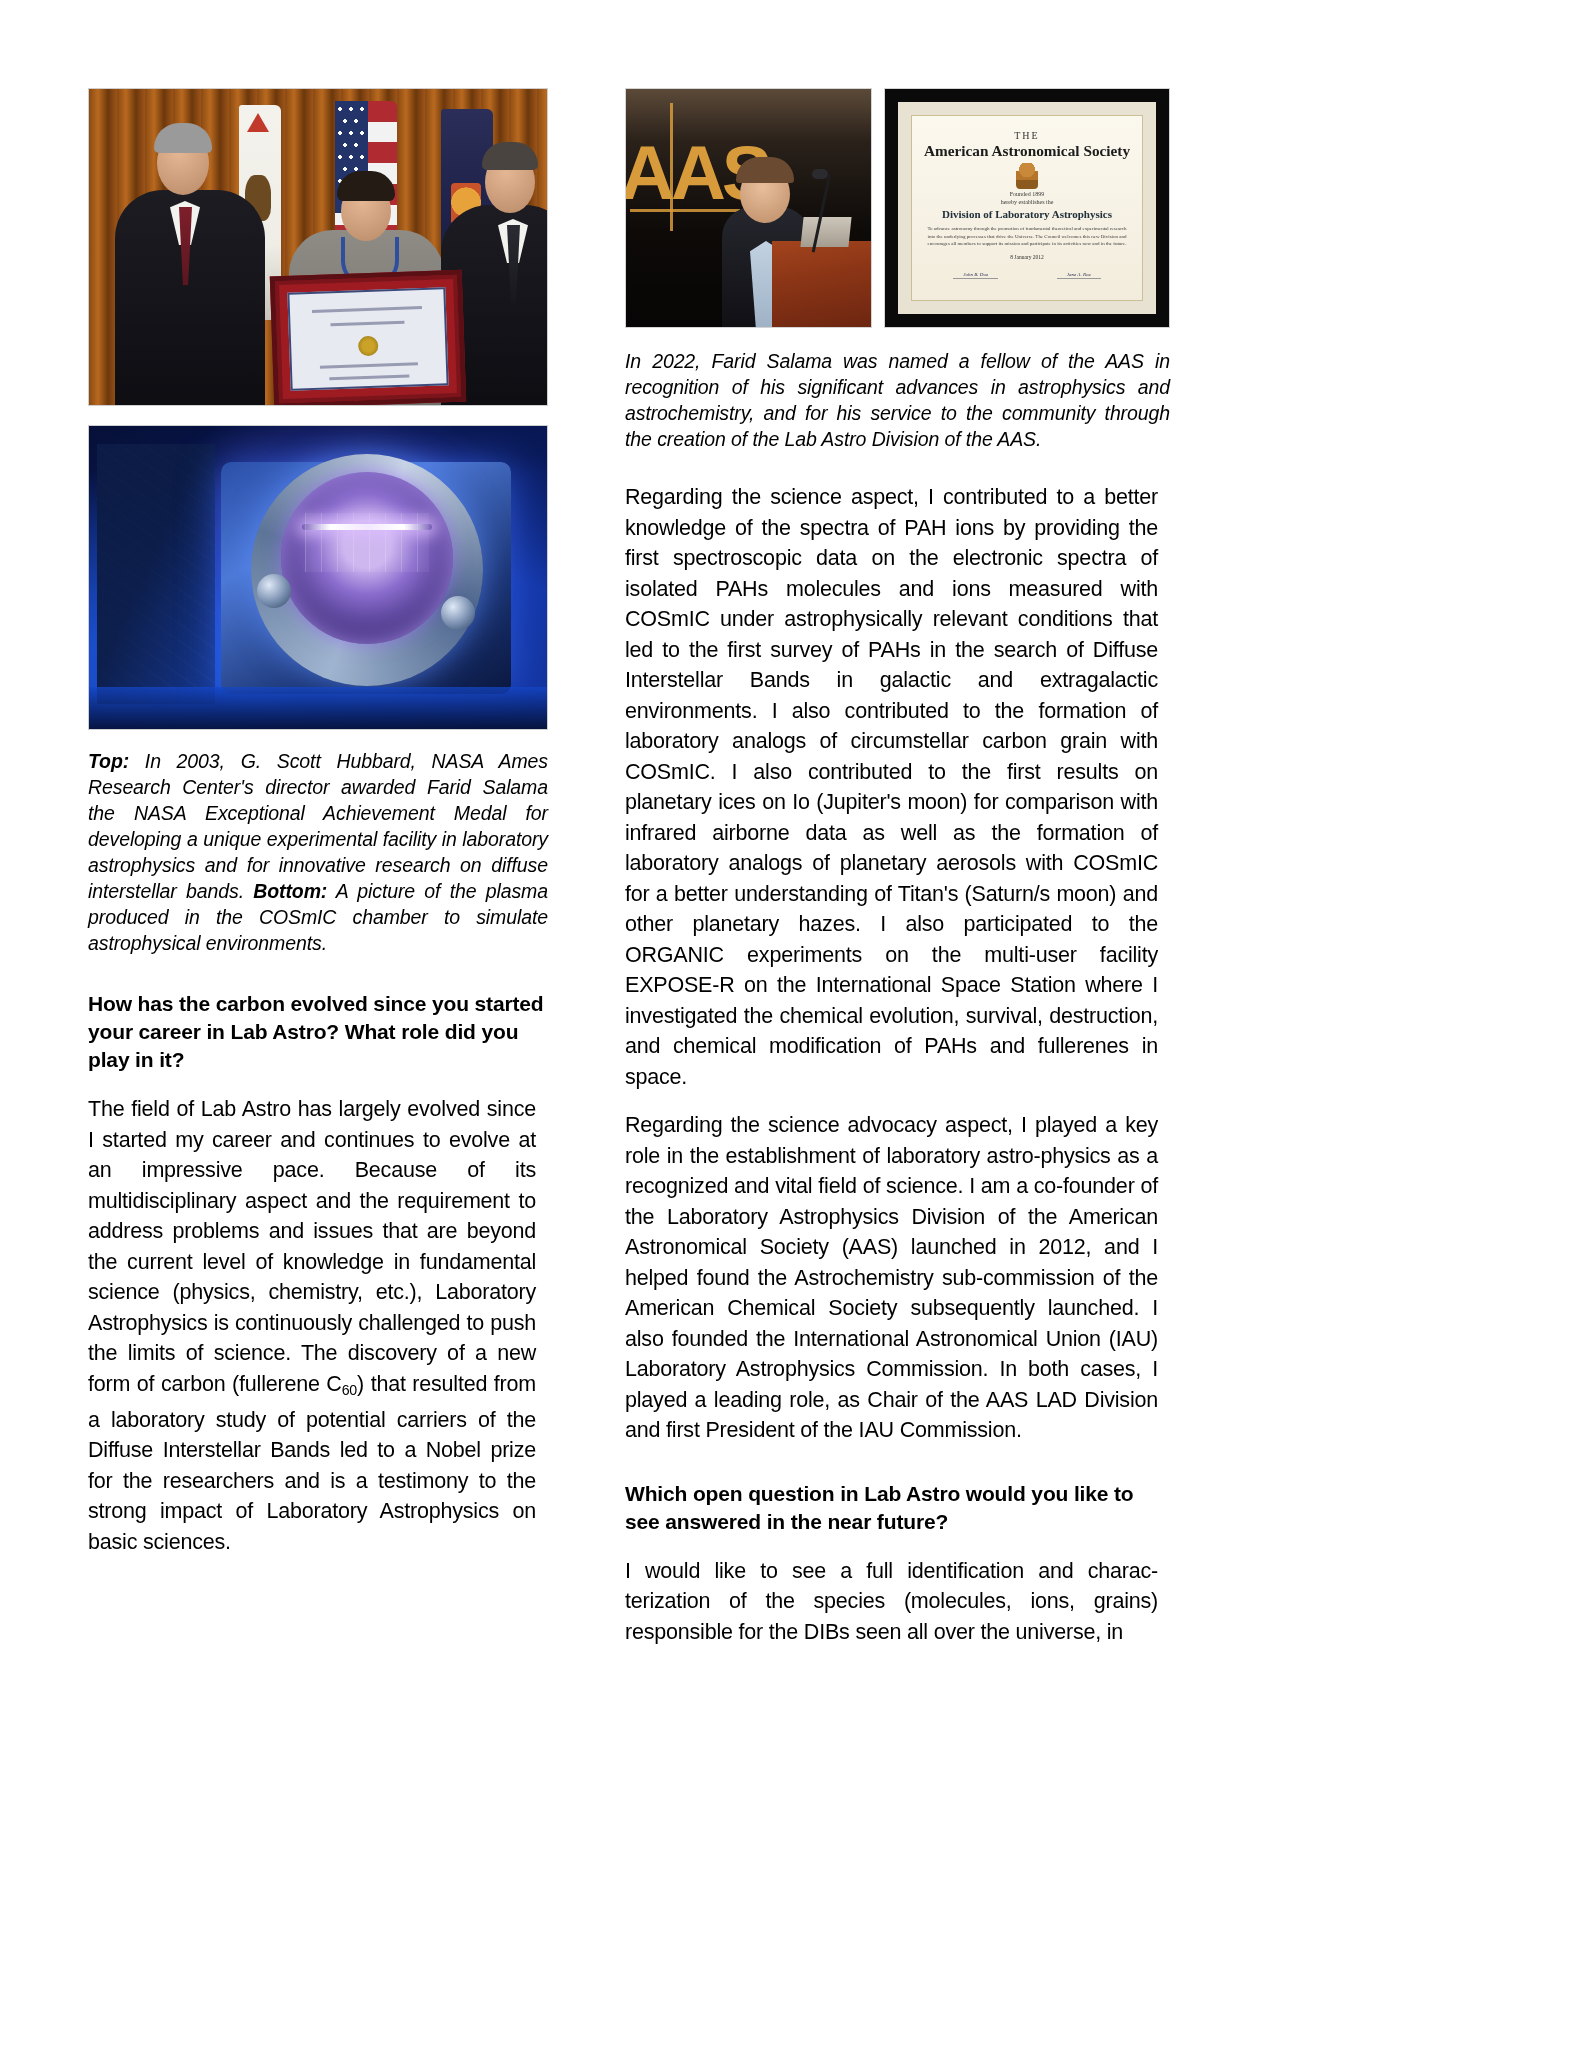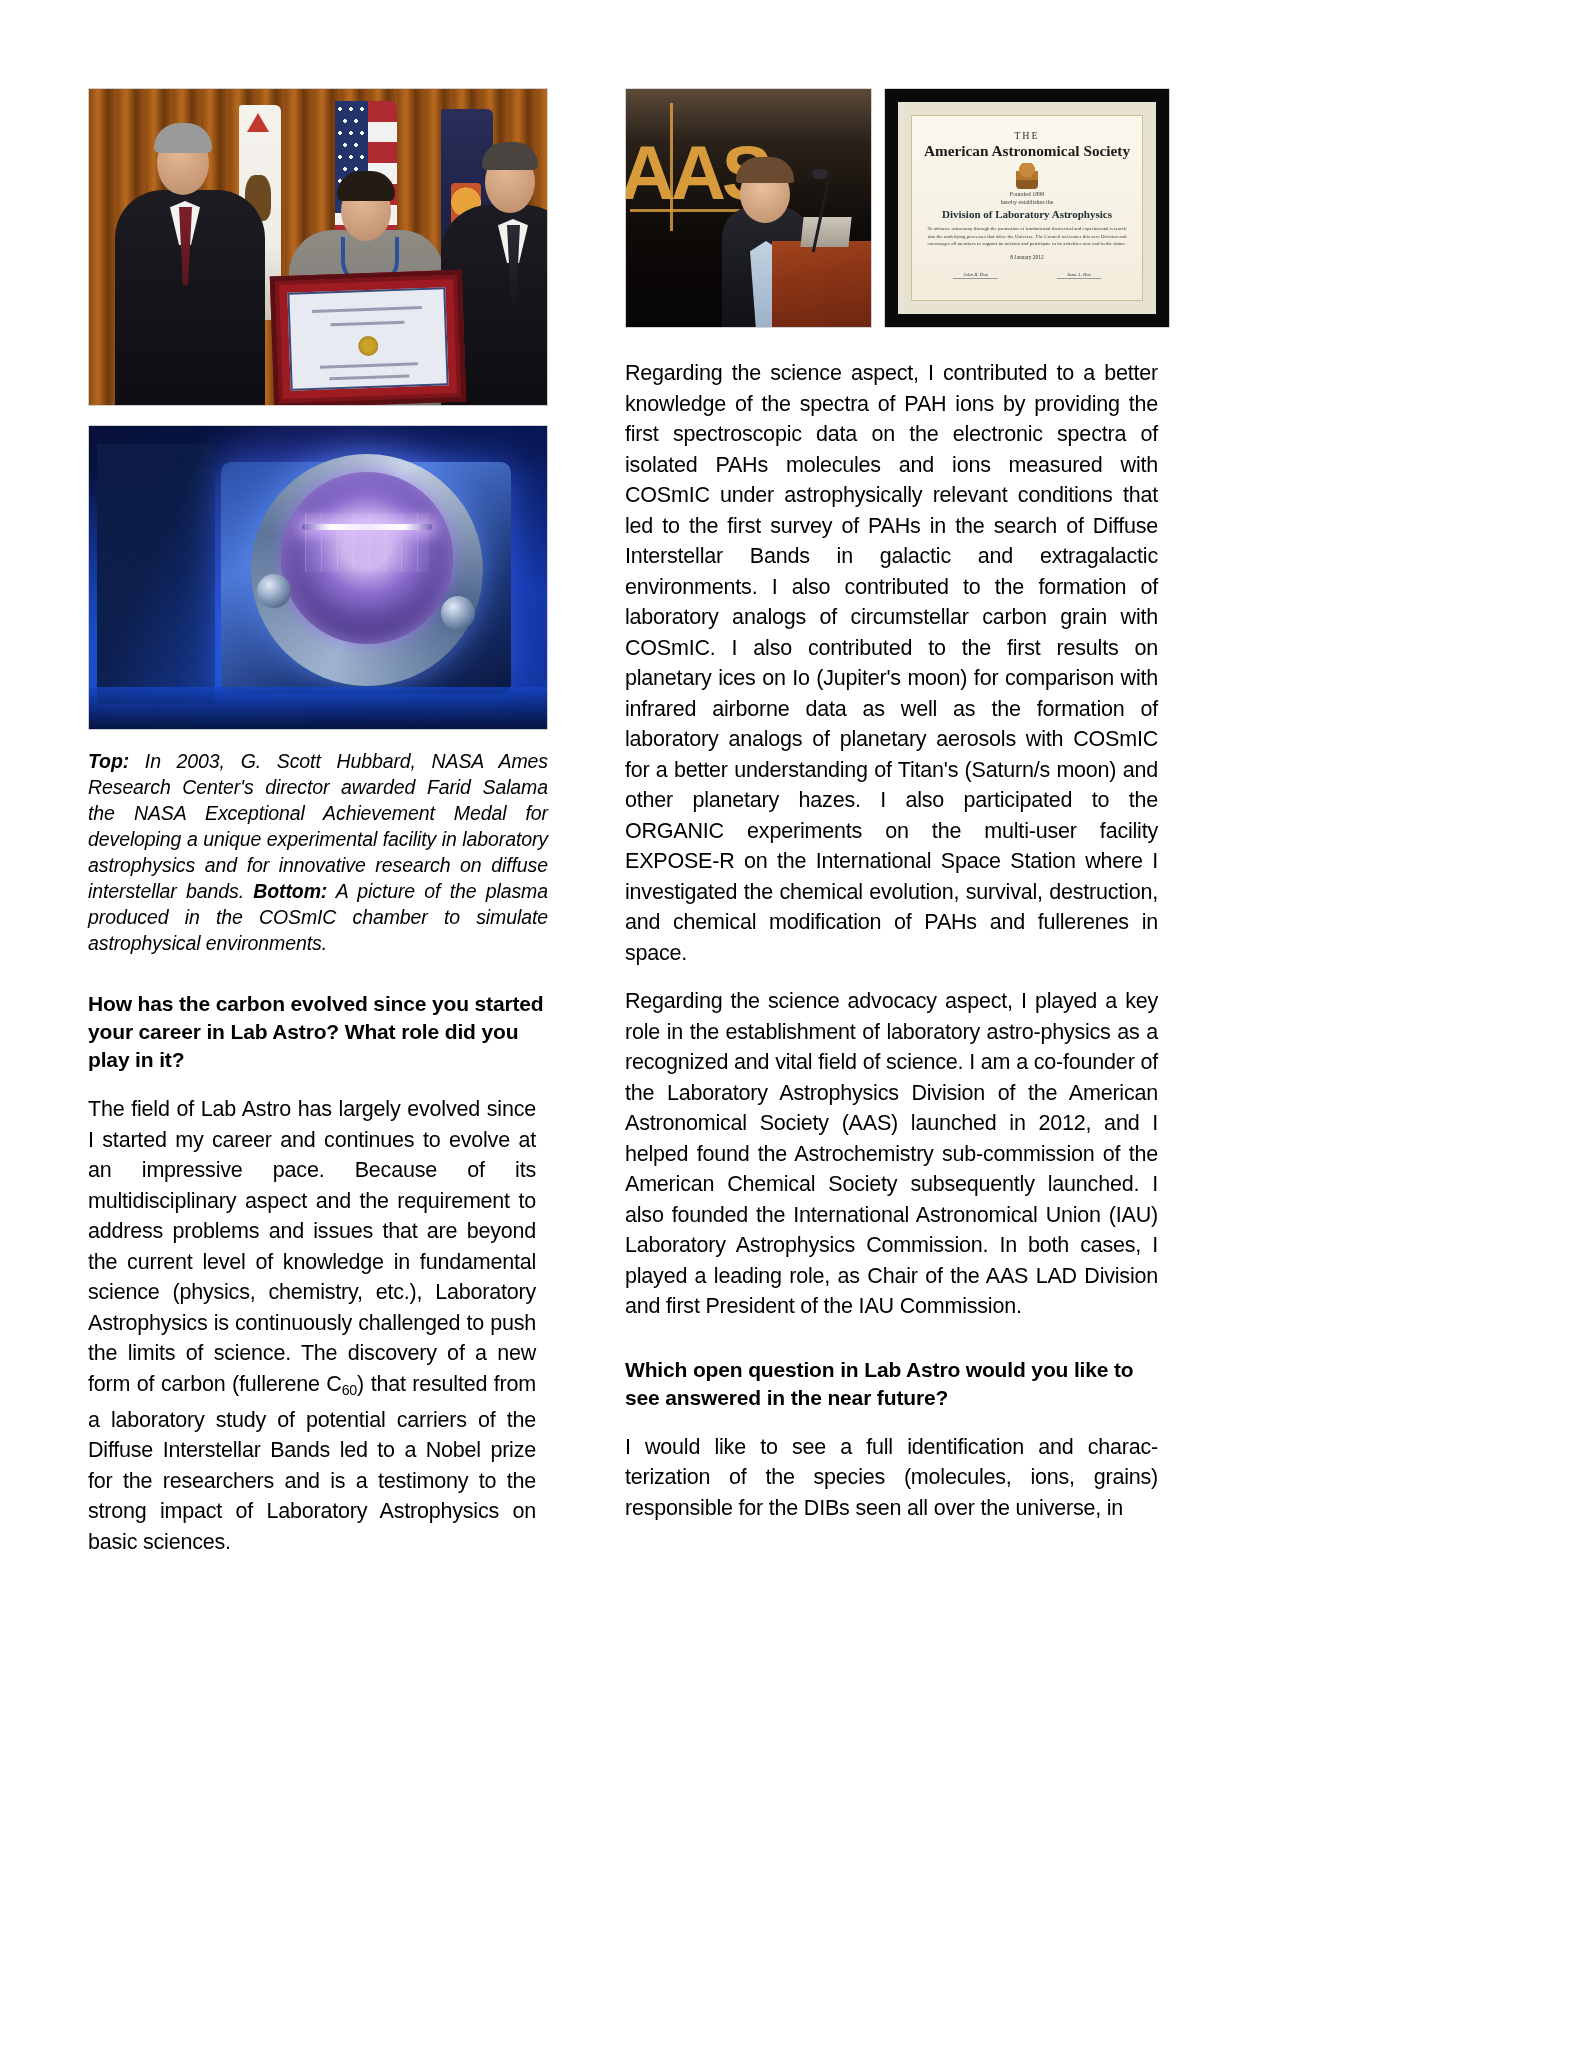--- a/index.html
+++ b/index.html
@@ -550,20 +550,21 @@
             <div class="cert-body">To advance astronomy through the promotion of fundamental theoretical and experimental research into the underlying processes that drive the Universe. The Council welcomes this new Division and encourages all members to support its mission and participate in its activities now and in the future.</div>
             <div class="cert-date">8 January 2012</div>
             <div class="cert-sigs">
               <div class="cert-sig">John B. Doe</div>
               <div class="cert-sig">Jane A. Roe</div>
             </div>
           </div>
         </div>
       </div>
 
+      <div class="caption cap-right">In 2022, Farid Salama was named a fellow of the AAS in recognition of his significant advances in astrophysics and astrochemistry, and for his service to the community through the creation of the Lab Astro Division of the AAS.</div>
 
       <p class="body" style="margin-top:30px">Regarding the science aspect, I contributed to a better knowledge of the spectra of PAH ions by providing the first spectroscopic data on the electronic spectra of isolated PAHs molecules and ions measured with COSmIC under astrophysically relevant conditions that led to the first survey of PAHs in the search of Diffuse Interstellar Bands in galactic and extragalactic environments. I also contributed to the formation of laboratory analogs of circumstellar carbon grain with COSmIC. I also contributed to the first results on planetary ices on Io (Jupiter's moon) for comparison with infrared airborne data as well as the formation of laboratory analogs of planetary aerosols with COSmIC for a better understanding of Titan's (Saturn/s moon) and other planetary hazes. I also participated to the ORGANIC experiments on the multi-user facility EXPOSE-R on the International Space Station where I investigated the chemical evolution, survival, destruction, and chemical modification of PAHs and fullerenes in space.</p>
 
       <p class="body">Regarding the science advocacy aspect, I played a key role in the establishment of laboratory astro-physics as a recognized and vital field of science. I am a co-founder of the Laboratory Astrophysics Division of the American Astronomical Society (AAS) launched in 2012, and I helped found the Astrochemistry sub-commission of the American Chemical Society subsequently launched. I also founded the International Astronomical Union (IAU) Laboratory Astrophysics Commission. In both cases, I played a leading role, as Chair of the AAS LAD Division and first President of the IAU Commission.</p>
 
       <div class="qheading">Which open question in Lab Astro would you like to see answered in the near future?</div>
 
       <p class="body first">I would like to see a full identification and charac-terization of the species (molecules, ions, grains) responsible for the DIBs seen all over the universe, in</p>
     </div>
 

